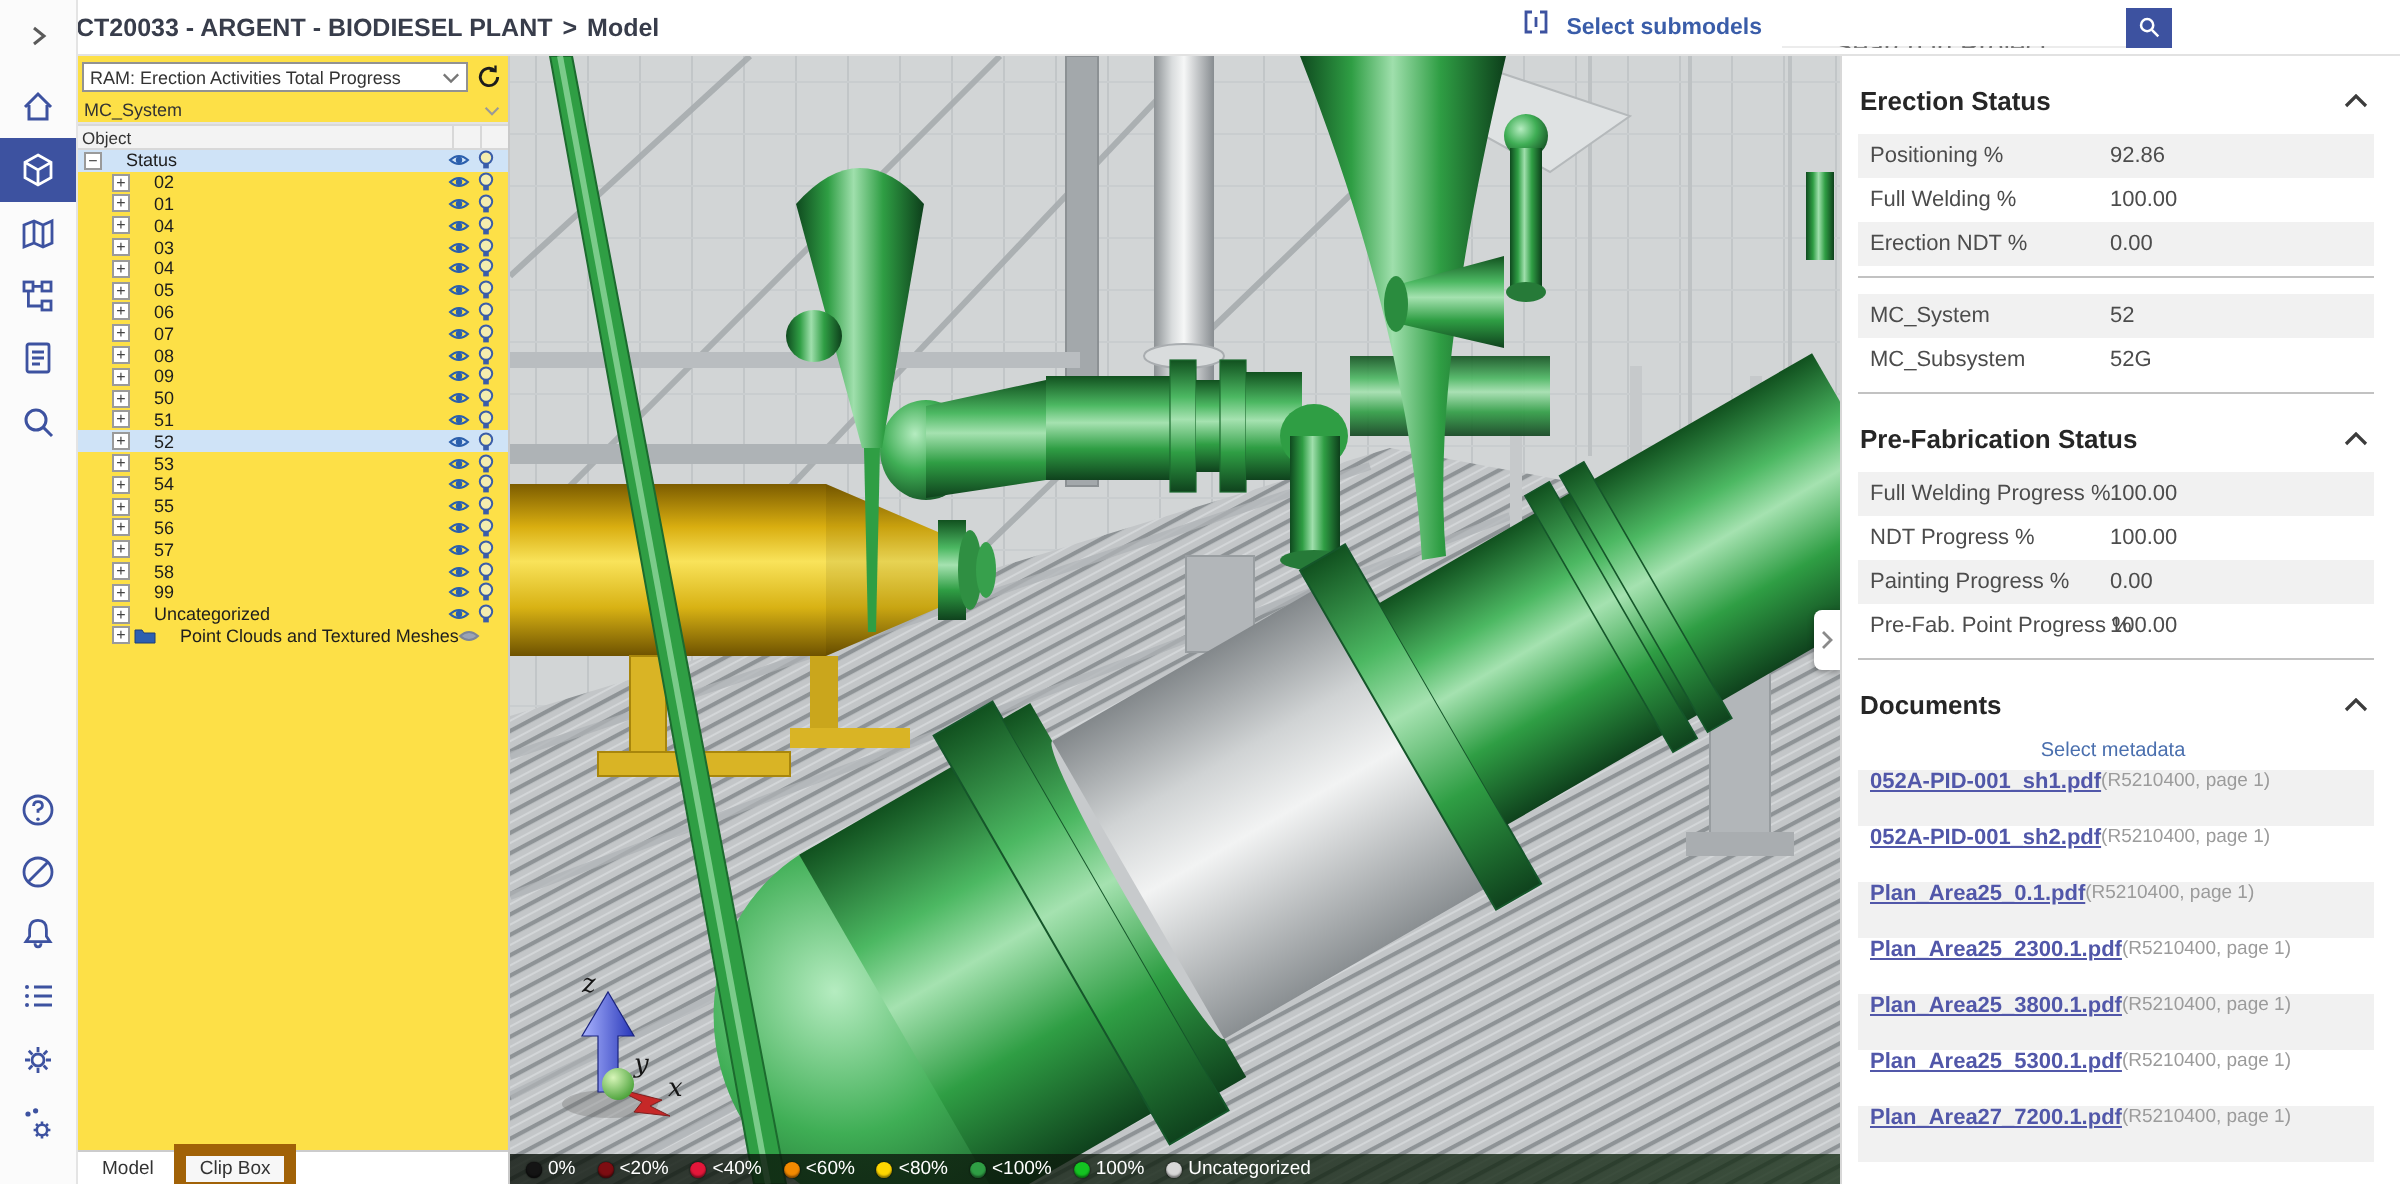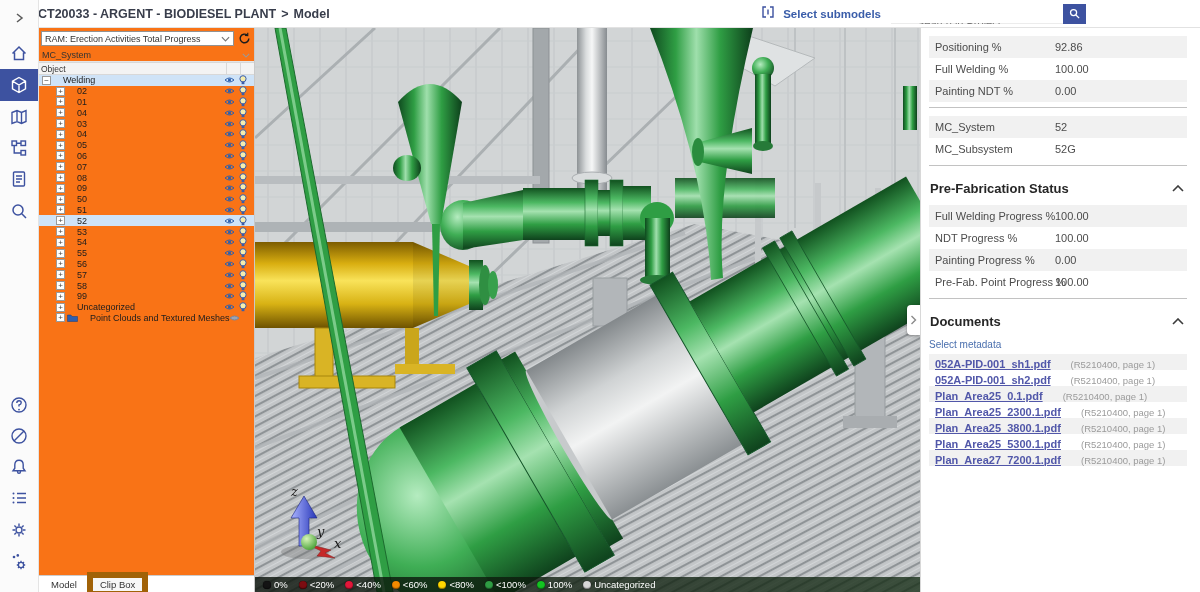--- a/index.html
+++ b/index.html
@@ -6,30 +6,30 @@
   body{width:1200px;height:592px;position:relative;overflow:hidden;
        font-family:"Liberation Sans",sans-serif;-webkit-font-smoothing:antialiased;}
   
   .header{left:38px;top:0;right:0;height:28px;background:#fff;border-bottom:1px solid #e2e2e2;
           display:flex;align-items:center;padding-right:114px;box-sizing:border-box;z-index:8;position:absolute;}
   .crumb{font-size:12.5px;font-weight:bold;color:#383d4b;margin-left:0;display:flex;gap:5px;align-items:center;}
   .hspacer{flex:1;}
   .subm{display:flex;align-items:center;gap:7px;margin-right:10px;}
   .subm-label{font-size:11.5px;font-weight:bold;color:#3a5da9;cursor:pointer;}
   .searchbox{display:flex;align-items:stretch;height:20px;}
-  .search-input{width:120px;border:0;background:#ececec;font-size:11px;padding:0 26px;color:#444;
+  .search-input{width:120px;border:0;background:#ececec;font-size:14px;padding:0 26px;color:#444;
                 font-family:"Liberation Sans",sans-serif;outline:none;margin-top:19px;}
   .search-btn{width:23px;background:#3d52a0;border:0;display:flex;align-items:center;justify-content:center;cursor:pointer;}
   
   .sidebar{left:0;top:0;bottom:0;width:38px;background:#fbfbfb;border-right:1px solid #e4e4e4;position:absolute;z-index:9;}
   .side-slot{position:absolute;left:0;width:38px;height:24px;display:flex;align-items:center;justify-content:center;color:#3d52a0;cursor:pointer;}
   .side-slot.active{height:32px;background:#3d52a0;color:#fff;}
   .side-slot svg{display:block;}
   
-  .tree-panel{left:38px;top:28px;width:217px;bottom:0;background:#f97316;border-right:1px solid #c9c9c9;position:absolute;box-sizing:border-box;}
+  .tree-panel{left:38px;top:28px;width:217px;bottom:0;background:#fde047;border-right:1px solid #c9c9c9;position:absolute;box-sizing:border-box;}
   .ram-row{display:flex;margin:3px 2px 2px 3px;height:15px;}
   .ram-select{flex:1;border:1px solid #929292;background:#fff;font-size:9px;color:#333;display:flex;align-items:center;padding:0 3px;cursor:pointer;}
   .ram-select .ddchev{margin-left:auto;}
   .refresh-btn{width:16px;display:flex;align-items:center;justify-content:center;margin-left:2px;cursor:pointer;}
   .sys-select{height:13px;display:flex;align-items:center;font-size:9px;color:#333;padding:0 4px;border-bottom:1px solid #e4e4e4;cursor:pointer;}
   .sys-select .ddchev{margin-left:auto;}
   .obj-header{height:11px;background:#f3f3f3;border-top:1px solid #d8d8d8;border-bottom:1px solid #d8d8d8;
               display:flex;align-items:center;font-size:8.5px;color:#333;padding-left:3px;}
   .obj-col{width:13px;height:100%;border-left:1px solid #d8d8d8;margin-left:auto;}
   .obj-col+.obj-col{margin-left:0;}
@@ -58,22 +58,22 @@
   .gizmo{position:absolute;left:16px;bottom:28px;}
   
   .details{left:920px;top:28px;right:0;bottom:0;position:absolute;background:#fff;border-left:1px solid #d8d8d8;
            padding:8px 13px 0 8px;box-sizing:border-box;overflow:hidden;}
   .sec-header{display:flex;justify-content:space-between;align-items:center;padding:7px 3px 9px 1px;cursor:pointer;}
   .sec-title{font-size:13px;font-weight:bold;color:#262626;}
   .kv-row{height:22px;display:flex;align-items:center;font-size:11px;color:#4c4c4c;padding-left:6px;position:relative;}
   .kv-row.alt{background:#f1f1f1;}
   .kv-val{position:absolute;left:126px;}
   .sec-div{border-bottom:1px solid #c2c2c2;margin:3px 0 8px 0;padding-top:2px;}
-  .meta-link{text-align:left;font-size:10px;color:#4a6fae;padding:1px 3px 4px 0;cursor:pointer;}
-  .doc-row{height:16px;display:flex;align-items:flex-end;padding-left:6px;font-size:11px;gap:20px;white-space:nowrap;}
+  .meta-link{text-align:center;font-size:10px;color:#4a6fae;padding:1px 3px 4px 0;cursor:pointer;}
+  .doc-row{height:28px;display:flex;align-items:flex-start;padding-left:6px;font-size:11px;gap:0;white-space:nowrap;}
   .doc-row.alt{background:#f1f1f1;}
   .doc-link{color:#5157a9;text-decoration:underline;font-weight:bold;cursor:pointer;}
   .doc-meta{color:#9b9b9b;font-size:9.5px;}
 </style>
 </head>
 <body>
 
 <div class="sidebar">
   <div class="side-slot" style="top:6px">
     <svg width="16" height="16" viewBox="0 0 16 16" fill="none" stroke="#5a5a5a" stroke-width="1.5">
@@ -209,21 +209,21 @@
     </span>
   </div>
   <div class="obj-header">
     <span>Object</span>
     <span class="obj-col"></span>
       <span class="obj-col"></span>
   </div>
   <div class="tree-rows">
       <div class="trow sel" style="padding-left: 4px;">
         <span class="ebox">−</span>
-        <span class="tlabel">Welding</span>
+        <span class="tlabel">Status</span>
         <span class="tsp"></span>
         <span class="ticon">
           <svg width="11" height="8" viewBox="0 0 11 8">
             <path d="M1 4 Q5.5 0 10 4 Q5.5 8 1 4Z" fill="none" stroke="#2b5fad"></path>
             <circle cx="5.5" cy="4" r="1.6" fill="#2b5fad"></circle>
           </svg>
         </span>
         <span class="ticon">
           <svg width="8" height="10" viewBox="0 0 8 10">
             <circle cx="4" cy="3.8" r="3.1" fill="#f4edae" stroke="#3a5da9"></circle>
@@ -813,30 +813,36 @@
       <span class="lg-item">
         <span class="lg-dot" style="background:#d8d8d8"></span>
         <span>Uncategorized</span>
       </span>
     </div>
 </div>
 
 <div class="details">
   <div>
       <div>
+        <div class="sec-header">
+          <span class="sec-title">Erection Status</span>
+          <svg width="12" height="7" viewBox="0 0 12 7" fill="none" stroke="#3c3c3c" stroke-width="1.6">
+            <path d="M1 6 L6 1 L11 6"></path>
+          </svg>
+        </div>
         <div class="kv-row alt">
           <span>Positioning %</span>
           <span class="kv-val">92.86</span>
         </div>
         <div class="kv-row">
           <span>Full Welding %</span>
           <span class="kv-val">100.00</span>
         </div>
         <div class="kv-row alt">
-          <span>Painting NDT %</span>
+          <span>Erection NDT %</span>
           <span class="kv-val">0.00</span>
         </div>
         <div class="sec-div"></div>
       </div>
       <div>
         <div class="kv-row alt">
           <span>MC_System</span>
           <span class="kv-val">52</span>
         </div>
         <div class="kv-row">

